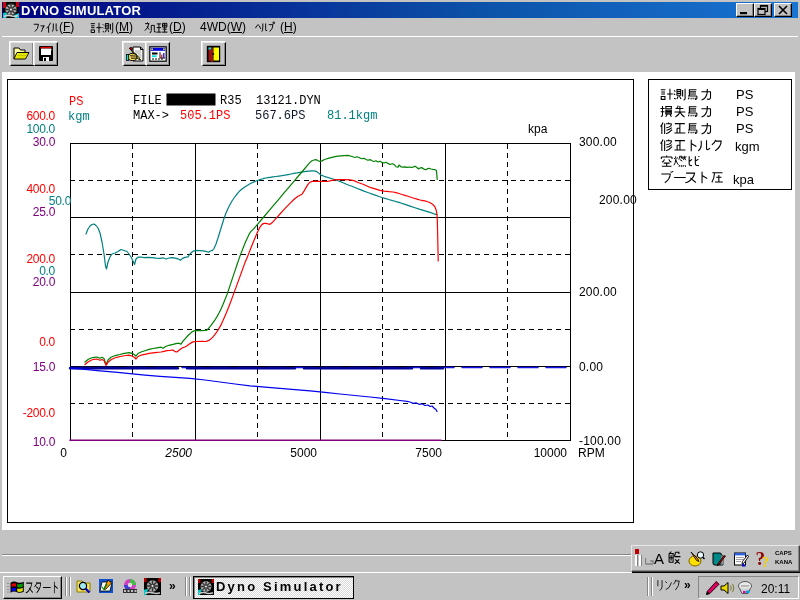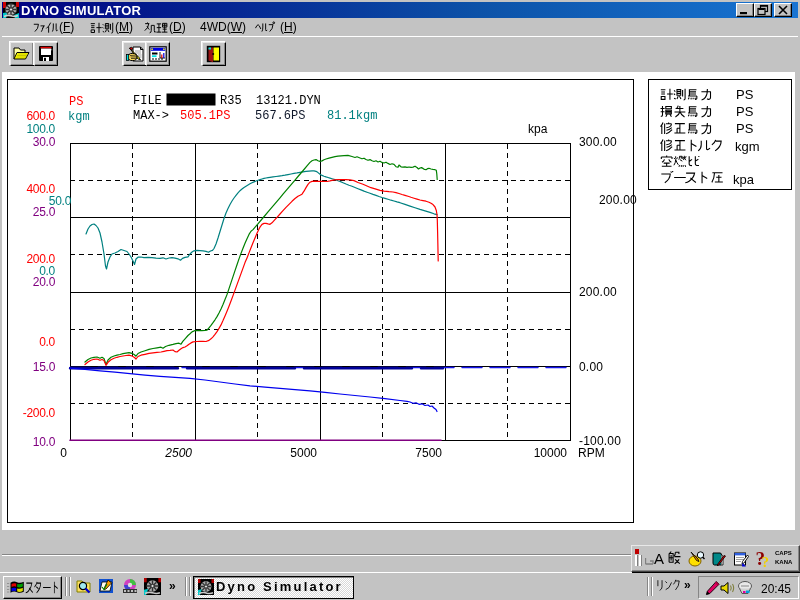--- a/index.html
+++ b/index.html
@@ -469,21 +469,21 @@
       <path d="M1,6 H4 L8,2.5 V13.5 L4,10 H1 Z" fill="#e8d800" stroke="#000" stroke-width="1"></path>
       <path d="M10.5,5.5 Q12,8 10.5,10.5 M12.5,4 Q14.8,8 12.5,12" stroke="#808040" stroke-width="1.1" fill="none"></path>
     </svg>
     <svg style="position:absolute;left:38px;top:3px" width="16" height="16" viewBox="0 0 16 16">
       <ellipse cx="8" cy="6" rx="6.5" ry="4.5" fill="#e8e8e8" stroke="#555" stroke-width="1"></ellipse>
       <path d="M2.5,8.5 L5,13.5 H11 L13.5,8.5" fill="#d0d0d0" stroke="#555" stroke-width="1"></path>
       <rect x="9" y="10.5" width="3.5" height="2.5" fill="#00a0e0"></rect>
       <rect x="6" y="11" width="2.5" height="2" fill="#e000a0"></rect>
       <path d="M4,6 H12" stroke="#888" stroke-width="1"></path>
     </svg>
-    <div style="position:absolute;left:62px;top:5px;font-size:12px;color:#000;">20:45</div>
+    <div style="position:absolute;left:62px;top:5px;font-size:12px;color:#000;">20:11</div>
   </div>
 
   <div class="abs" style="left:631px;top:545px;width:167px;height:25px;background:#c3c3c3;
        border-top:1px solid #e8e8e8;border-left:1px solid #e8e8e8;border-right:1px solid #404040;border-bottom:1px solid #404040;
        box-shadow:inset -1px -1px 0 #868686,1px 1px 0 #000;">
     <div style="position:absolute;left:3px;top:3px;width:4px;height:5px;background:#c00000;"></div>
     <div style="position:absolute;left:3px;top:9px;width:2px;height:11px;background:#fff;border-right:1px solid #808080"></div>
     <div style="position:absolute;left:7px;top:9px;width:2px;height:11px;background:#fff;border-right:1px solid #808080"></div>
     <svg style="position:absolute;left:13px;top:11px" width="9" height="8" viewBox="0 0 9 8">
       <path d="M0.5,7 V1 M0.5,7 H8 M8,7 V4 H5" fill="none" stroke="#808080" stroke-width="1.4"></path>

